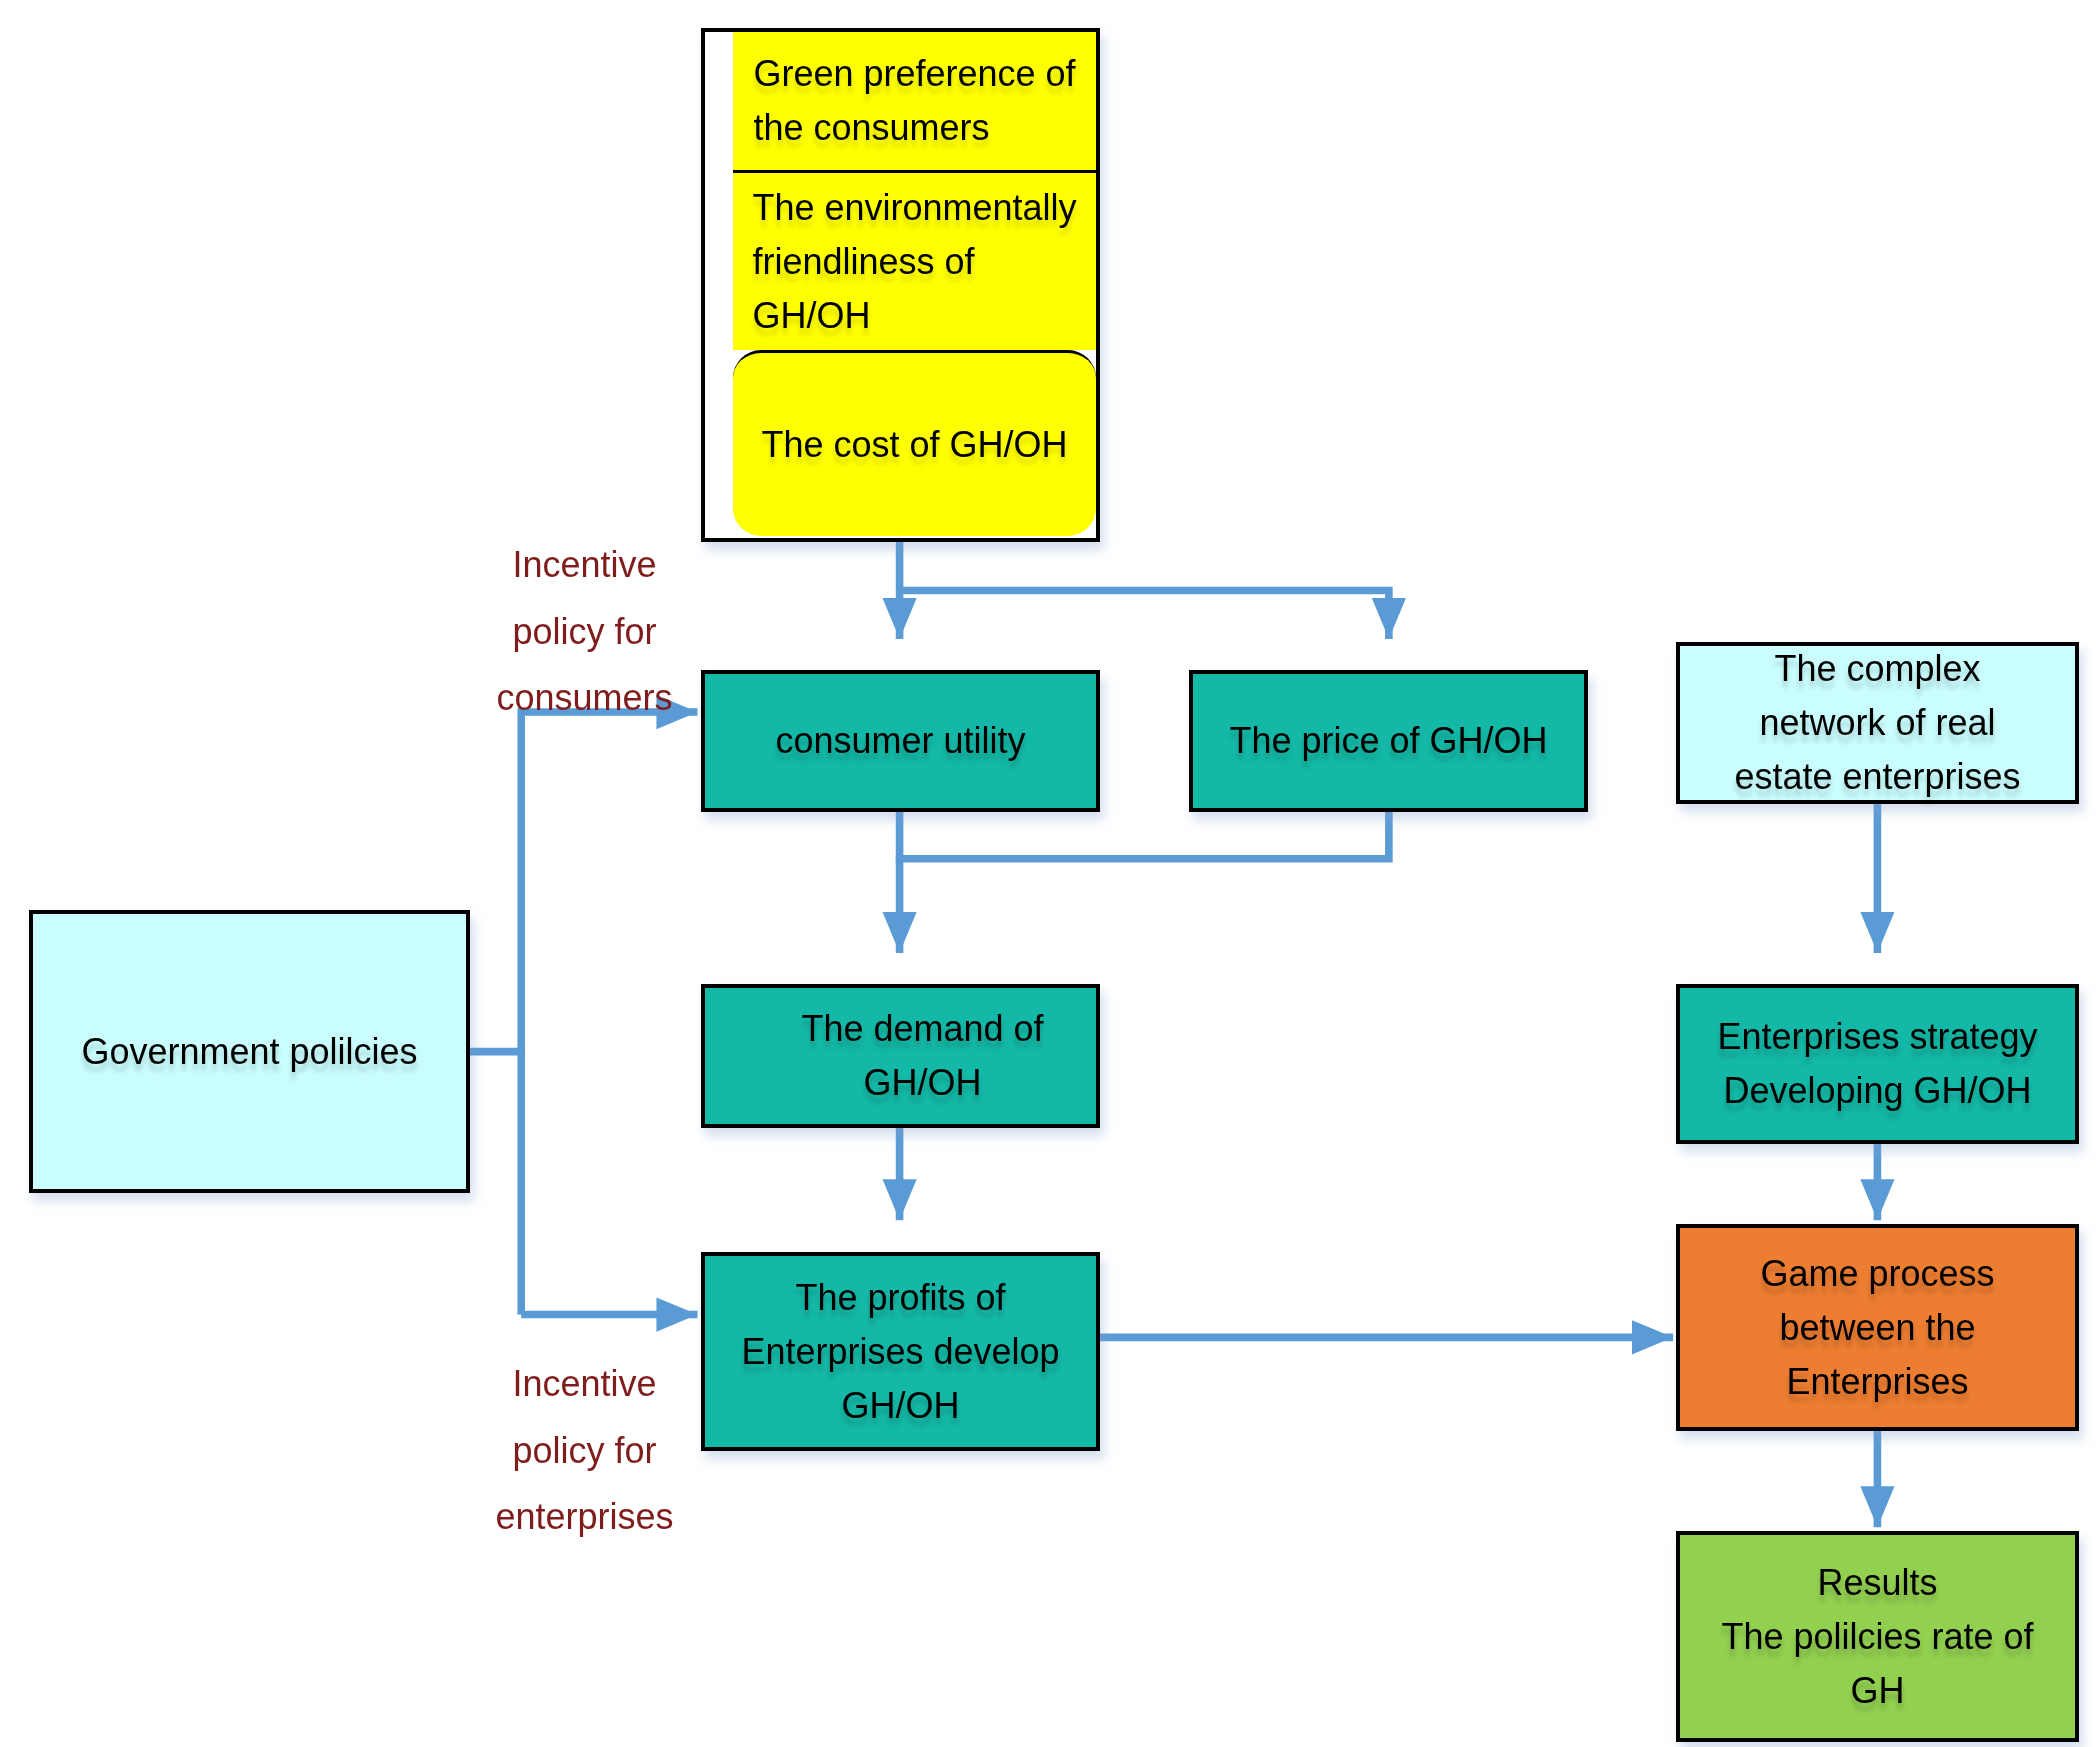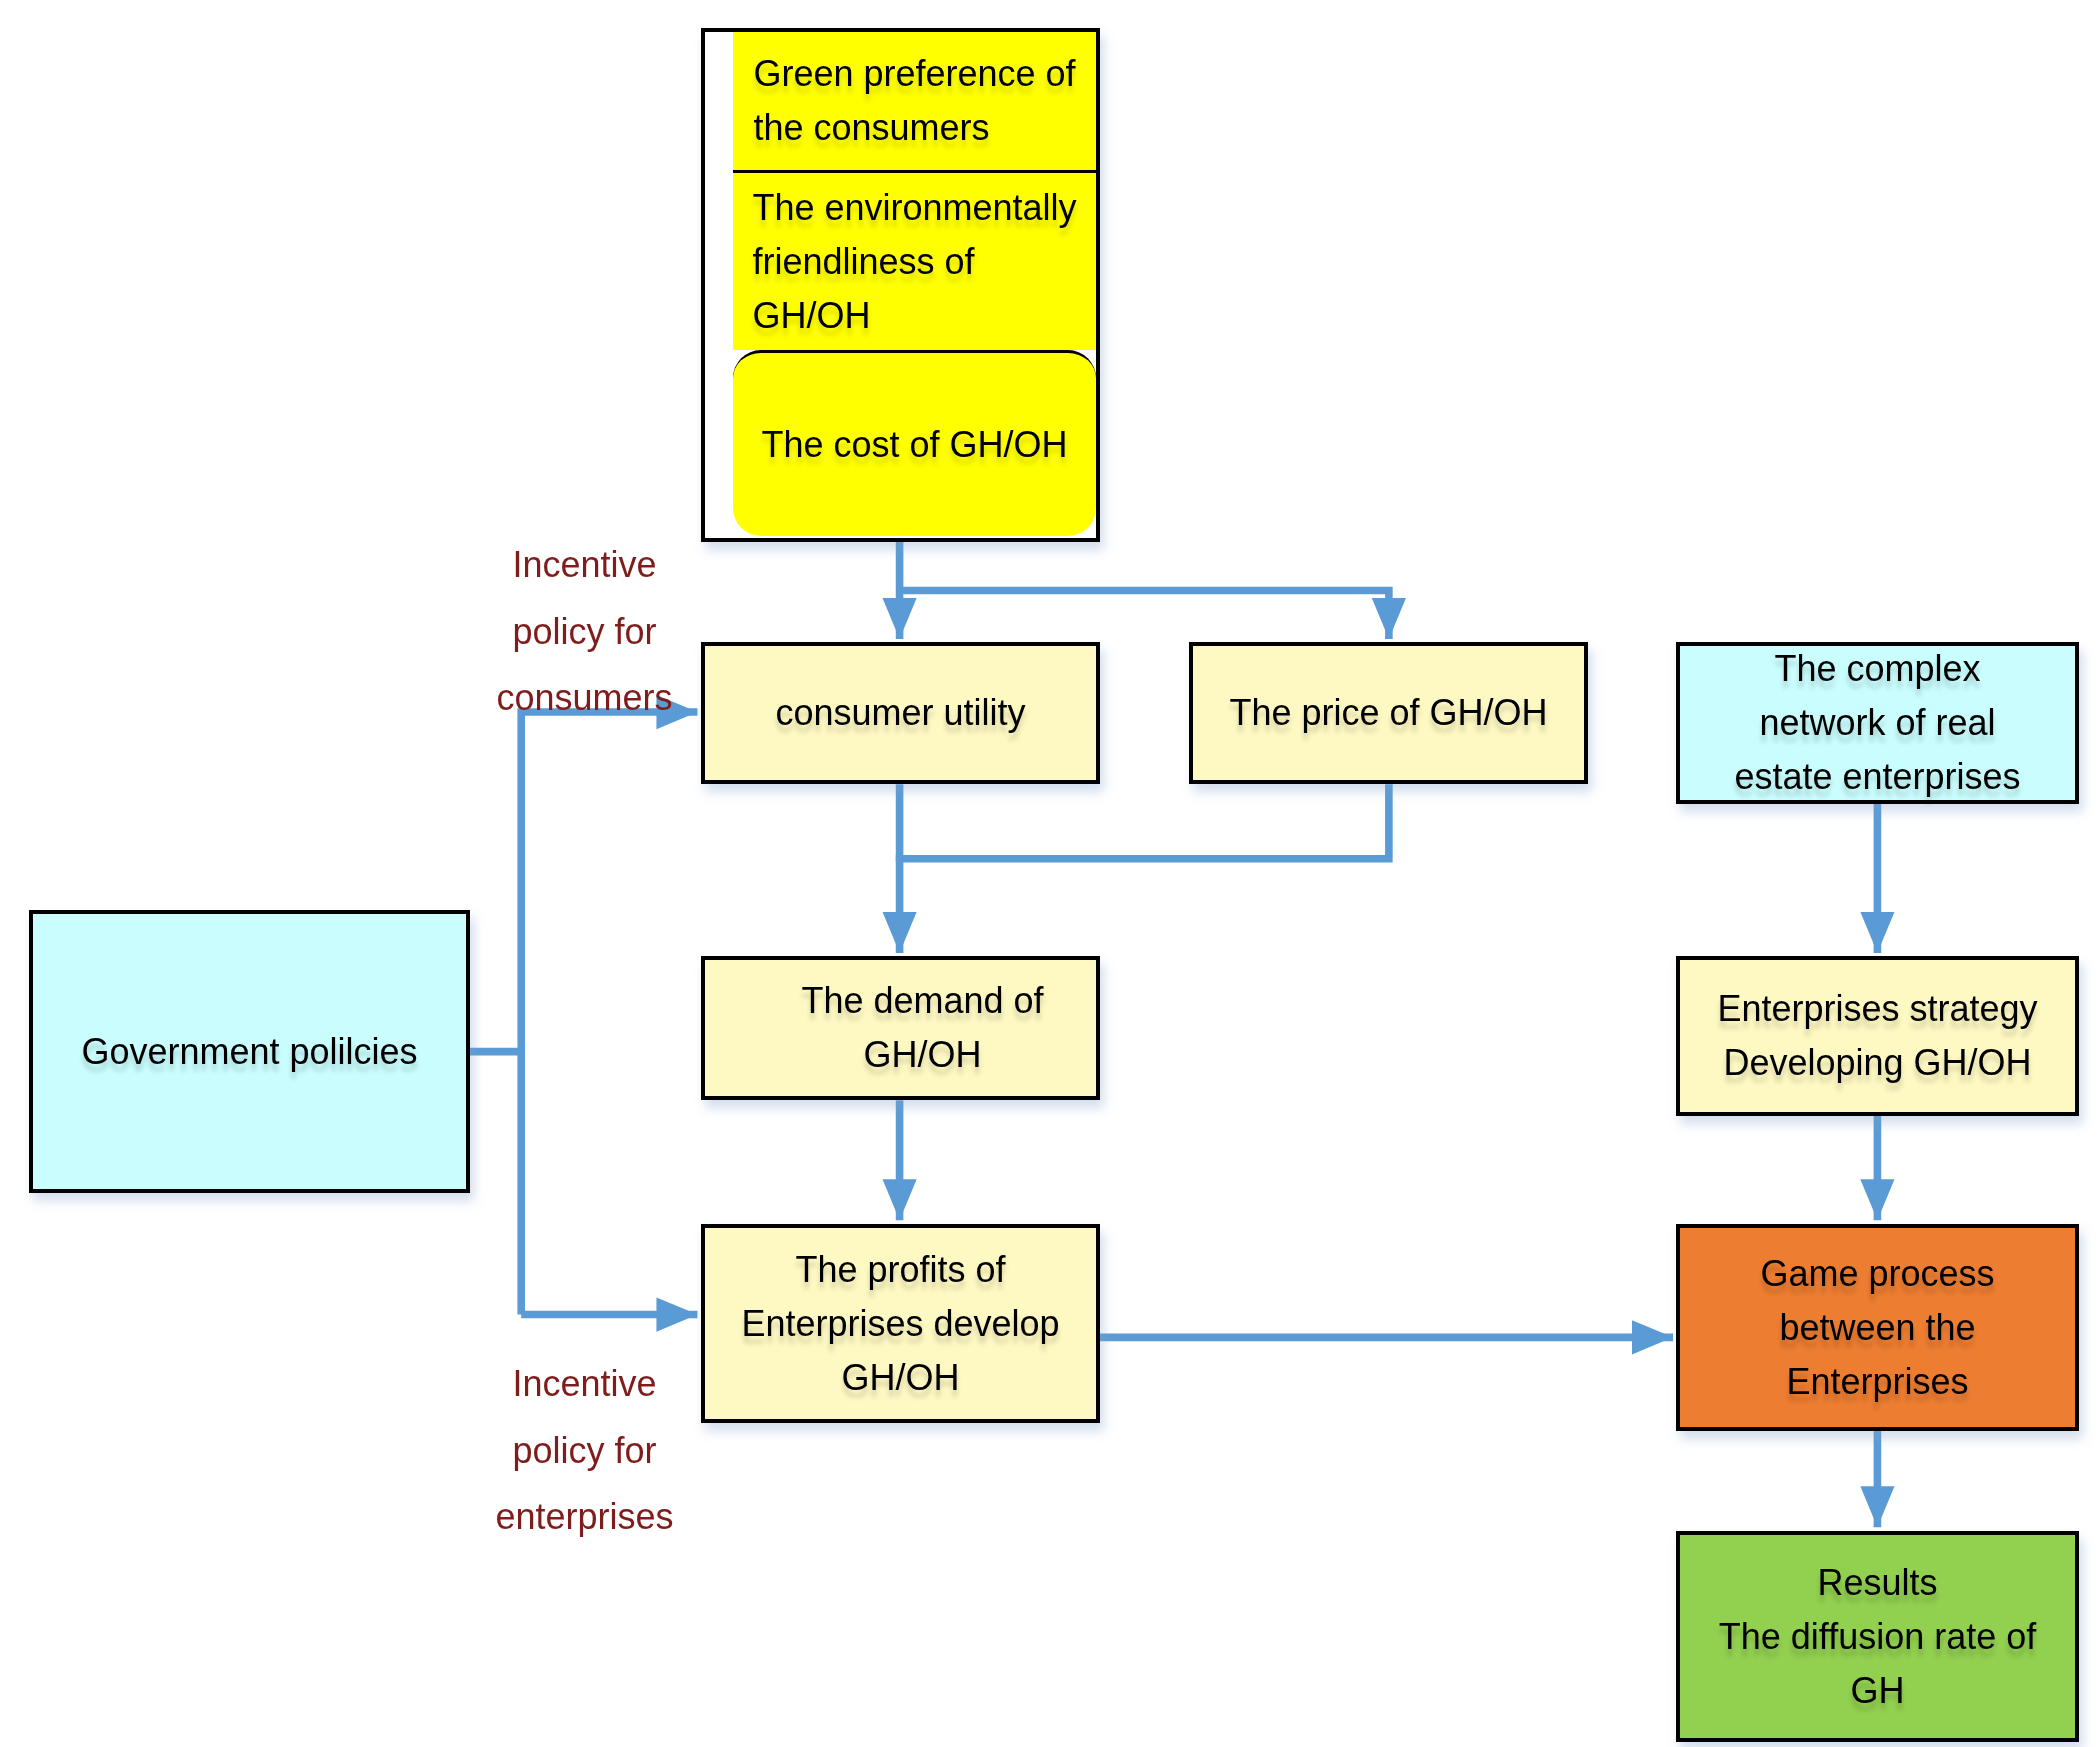--- a/index.html
+++ b/index.html
@@ -27,21 +27,21 @@
     z-index:2;
     box-shadow:3.8px 7.6px 10.6px rgba(130,160,205,0.35);
   }
   .node .lbl{
     white-space:pre-line;
     font-size:36px;
     line-height:1.5;
     color:#000000;
     text-shadow:0 6.8px 5.3px rgba(0,0,0,0.18);
   }
-  .white-node{background:#fef9c3;}
+  .white-node{background:#14b8a6;margin-top:28px;}
   .cyan-node{background:#CAFDFE;}
   .orange-node{background:#ED7D31;}
   .green-node{background:#92D050;}
   .yellow-stack{
     position:absolute;
     box-sizing:border-box;
     left:701px; top:28px;
     width:399px; height:514px;
     border:4.6px solid #000000;
     display:flex;
@@ -158,21 +158,21 @@
   </div>
 
   <div class="node orange-node" style="left:1676px;top:1224px;width:403px;height:207px;">
     <span class="lbl">Game process
 between the
 Enterprises</span>
   </div>
 
   <div class="node green-node" style="left:1676px;top:1531px;width:403px;height:211px;">
     <span class="lbl">Results
-The diffusion rate of
+The polilcies rate of
 GH</span>
   </div>
 
   <div class="flow-annotation ann-consumers">Incentive
 policy for
 consumers</div>
 
   <div class="flow-annotation ann-enterprises">Incentive
 policy for
 enterprises</div>

